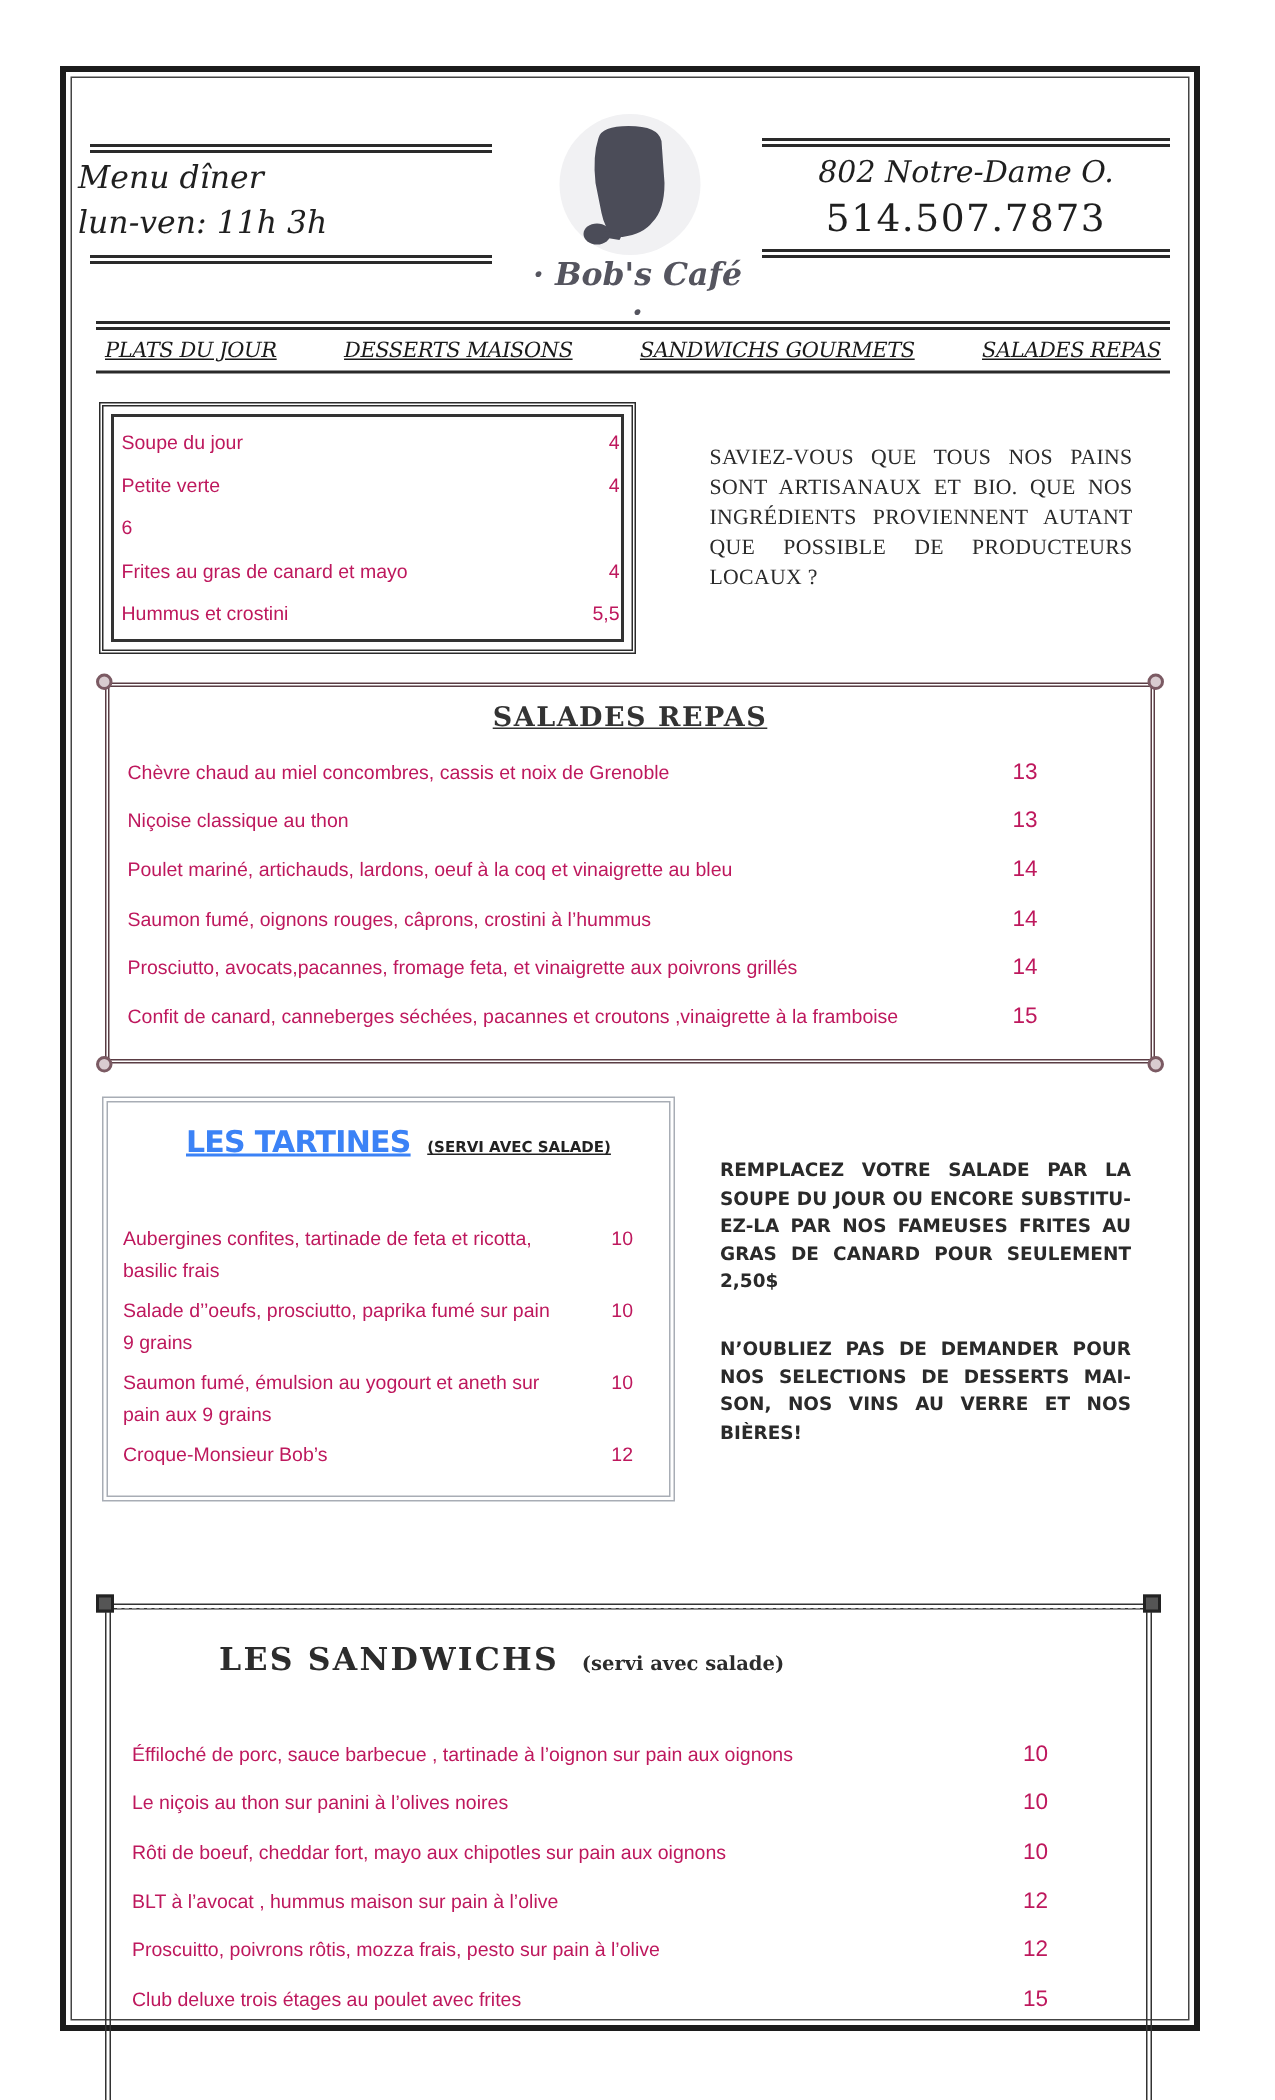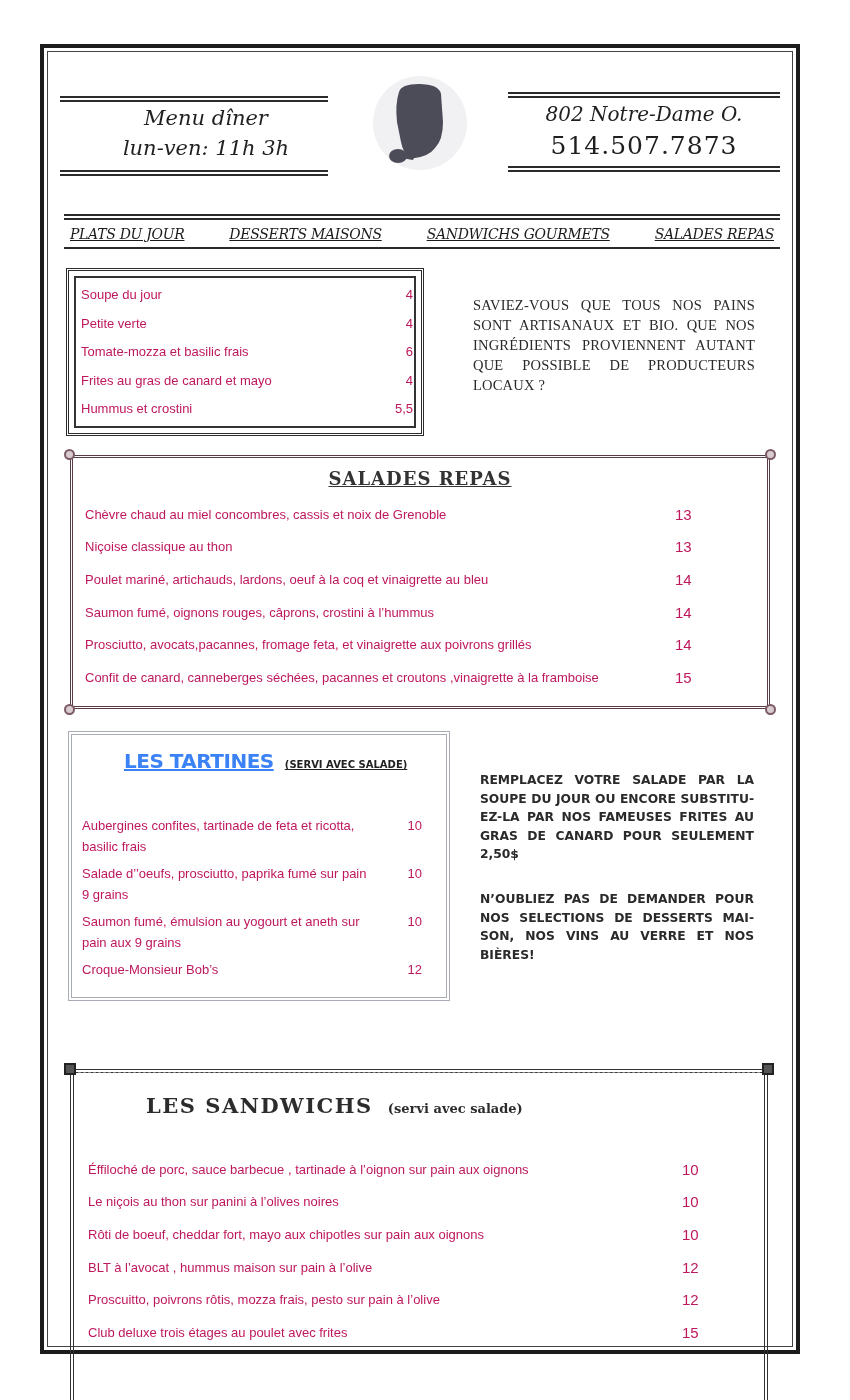--- a/index.html
+++ b/index.html
@@ -11,21 +11,21 @@
       border: 4px solid #1c1c1c;
     }
     .page-frame::after {
       content: ""; position: absolute; inset: 3px; border: 1px solid #444;
     }
 
     .dbl-line { position: absolute; height: 6px; border-top: 2px solid #2a2a2a; border-bottom: 2px solid #2a2a2a; }
 
     .script { font-family: "DejaVu Serif", serif; font-style: italic; color: #1f1f1f; }
 
-    .hdr-left { position: absolute; left: 72px; top: 104px; width: 268px; text-align: center; }
+    .hdr-left { position: absolute; left: 52px; top: 104px; width: 268px; }
     .hdr-left .l1 { font-size: 21px; line-height: 28px; }
     .hdr-left .l2 { font-size: 21px; line-height: 28px; margin-top: 2px; }
 
     .hdr-right { position: absolute; left: 508px; top: 100px; width: 272px; text-align: center; }
     .hdr-right .l1 { font-size: 20px; line-height: 28px; }
     .hdr-right .l2 { font-size: 25px; line-height: 32px; font-style: normal; letter-spacing: 1px; margin-top: 2px; }
 
     .logo { position: absolute; left: 350px; top: 70px; width: 150px; height: 130px; }
     .logo-circle { position: absolute; left: 23px; top: 6px; width: 94px; height: 94px; border-radius: 50%; background: #f1f1f3; }
     .logo-name { position: absolute; left: 0; top: 100px; width: 150px; text-align: center; font-family: "DejaVu Serif", serif; font-style: italic; font-weight: bold; font-size: 21px; color: #55555f; }
@@ -86,20 +86,21 @@
   <div class="l2">lun-ven: 11h 3h</div>
 </div>
 
 <div class="logo">
   <div class="logo-circle"></div>
   <svg style="position:absolute; left:35px; top:12px;" width="70" height="86" viewBox="0 0 70 86">
     <path d="M14 10 Q16 2 34 2 Q54 2 56 12 L58 40 Q58 58 50 66 Q44 74 30 76 L24 76 Q18 70 16 60 L12 40 Q10 22 14 10 Z" fill="#4b4c58"></path>
     <ellipse cx="13" cy="74" rx="9" ry="7" fill="#4b4c58"></ellipse>
     <path d="M18 72 L30 74 L28 78 L16 76 Z" fill="#4b4c58"></path>
   </svg>
+  <div class="logo-name">· Bob's Café ·</div>
 </div>
 
 <div class="hdr-right script">
   <div class="l1">802 Notre-Dame O.</div>
   <div class="l2">514.507.7873</div>
 </div>
 
 <div class="dbl-line" style="left:64px; top:214px; width:716px;"></div>
 <div class="nav">
   <span class="nav-item">PLATS DU JOUR</span>
@@ -114,21 +115,20 @@
   <div class="plats-list item-font">
     <div class="plats-row">
       <span>Soupe du jour</span>
       <span>4</span>
     </div>
     <div class="plats-row">
       <span>Petite verte</span>
       <span>4</span>
     </div>
     <div class="plats-row">
-      <span>Tomate-mozza et basilic frais</span>
       <span>6</span>
     </div>
     <div class="plats-row">
       <span>Frites au gras de canard et mayo</span>
       <span>4</span>
     </div>
     <div class="plats-row">
       <span>Hummus et crostini</span>
       <span>5,5</span>
     </div>

